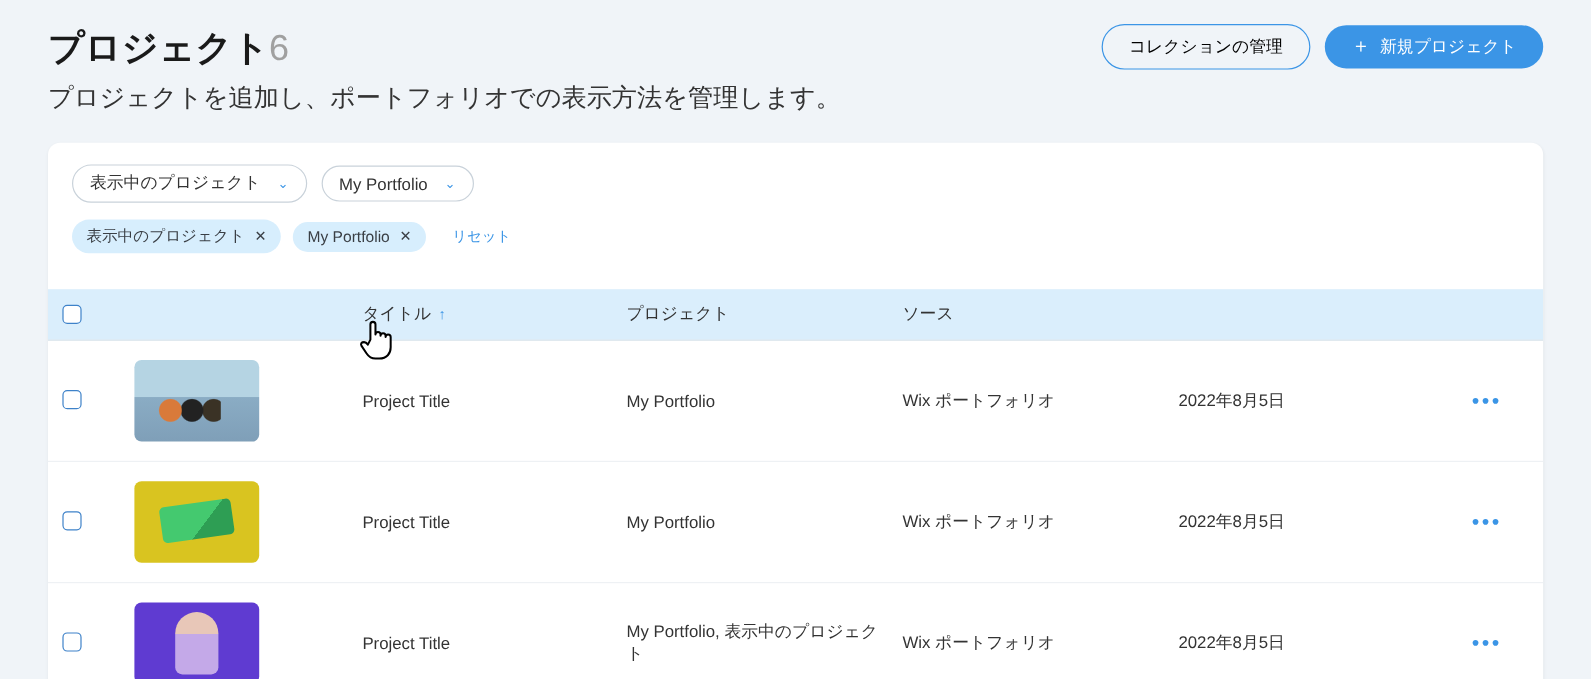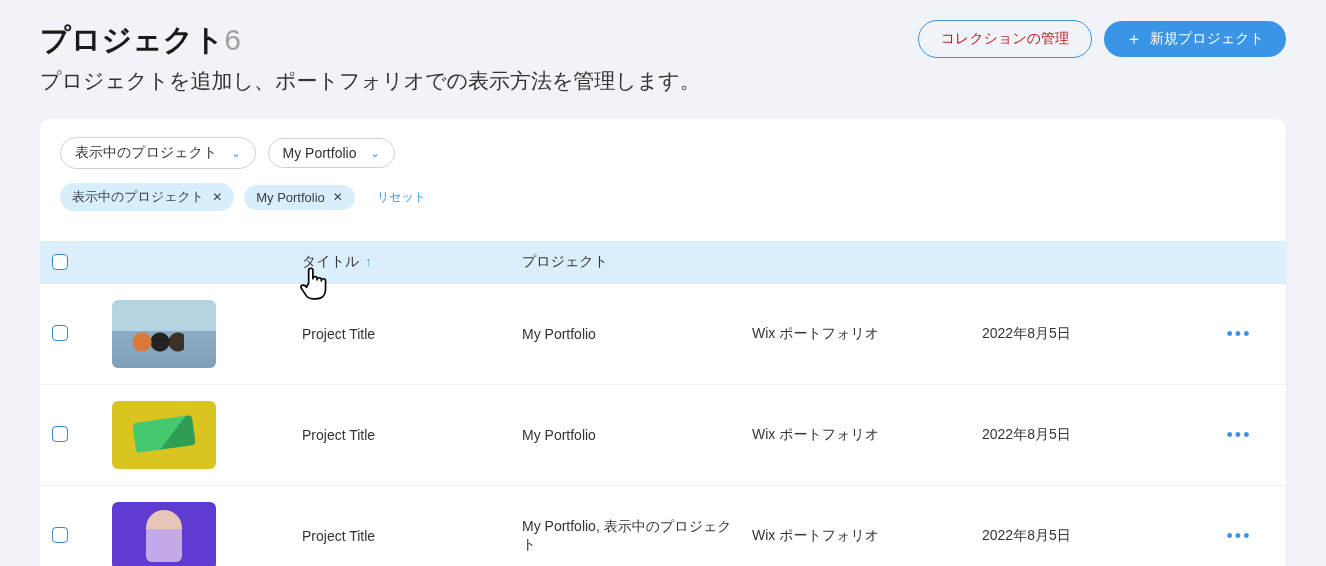--- a/index.html
+++ b/index.html
@@ -29,21 +29,21 @@
       font-size: 14px;
       cursor: pointer;
       display: inline-flex;
       align-items: center;
       gap: 8px;
       border: none;
     }
     .btn-outline {
       background: transparent;
       border: 1px solid #3b95e6;
-      color: #b91c1c;
+      color: #000000;
     }
     .btn-primary {
       background: #3b95e6;
       color: #fff;
     }
     .plus-icon { font-size: 16px; line-height: 1; }
 
     .panel {
       background: #fff;
       border-radius: 10px;
@@ -213,20 +213,23 @@
             <span class="checkbox"></span>
           </div>
         <div class="th"></div>
         <div class="th">
           <span>タイトル</span>
           <span class="sort-arrow">↑</span>
         </div>
         <div class="th">
           <span>プロジェクト</span>
         </div>
+        <div class="th">
+          <span>ソース</span>
+        </div>
         <div class="th"></div>
       </div>
 
       <div class="tbody">
         <div class="row">
           <div><span class="checkbox"></span></div>
           <div>
               <div class="thumb t1"></div>
             </div>
           <div class="cell">Project Title</div>

